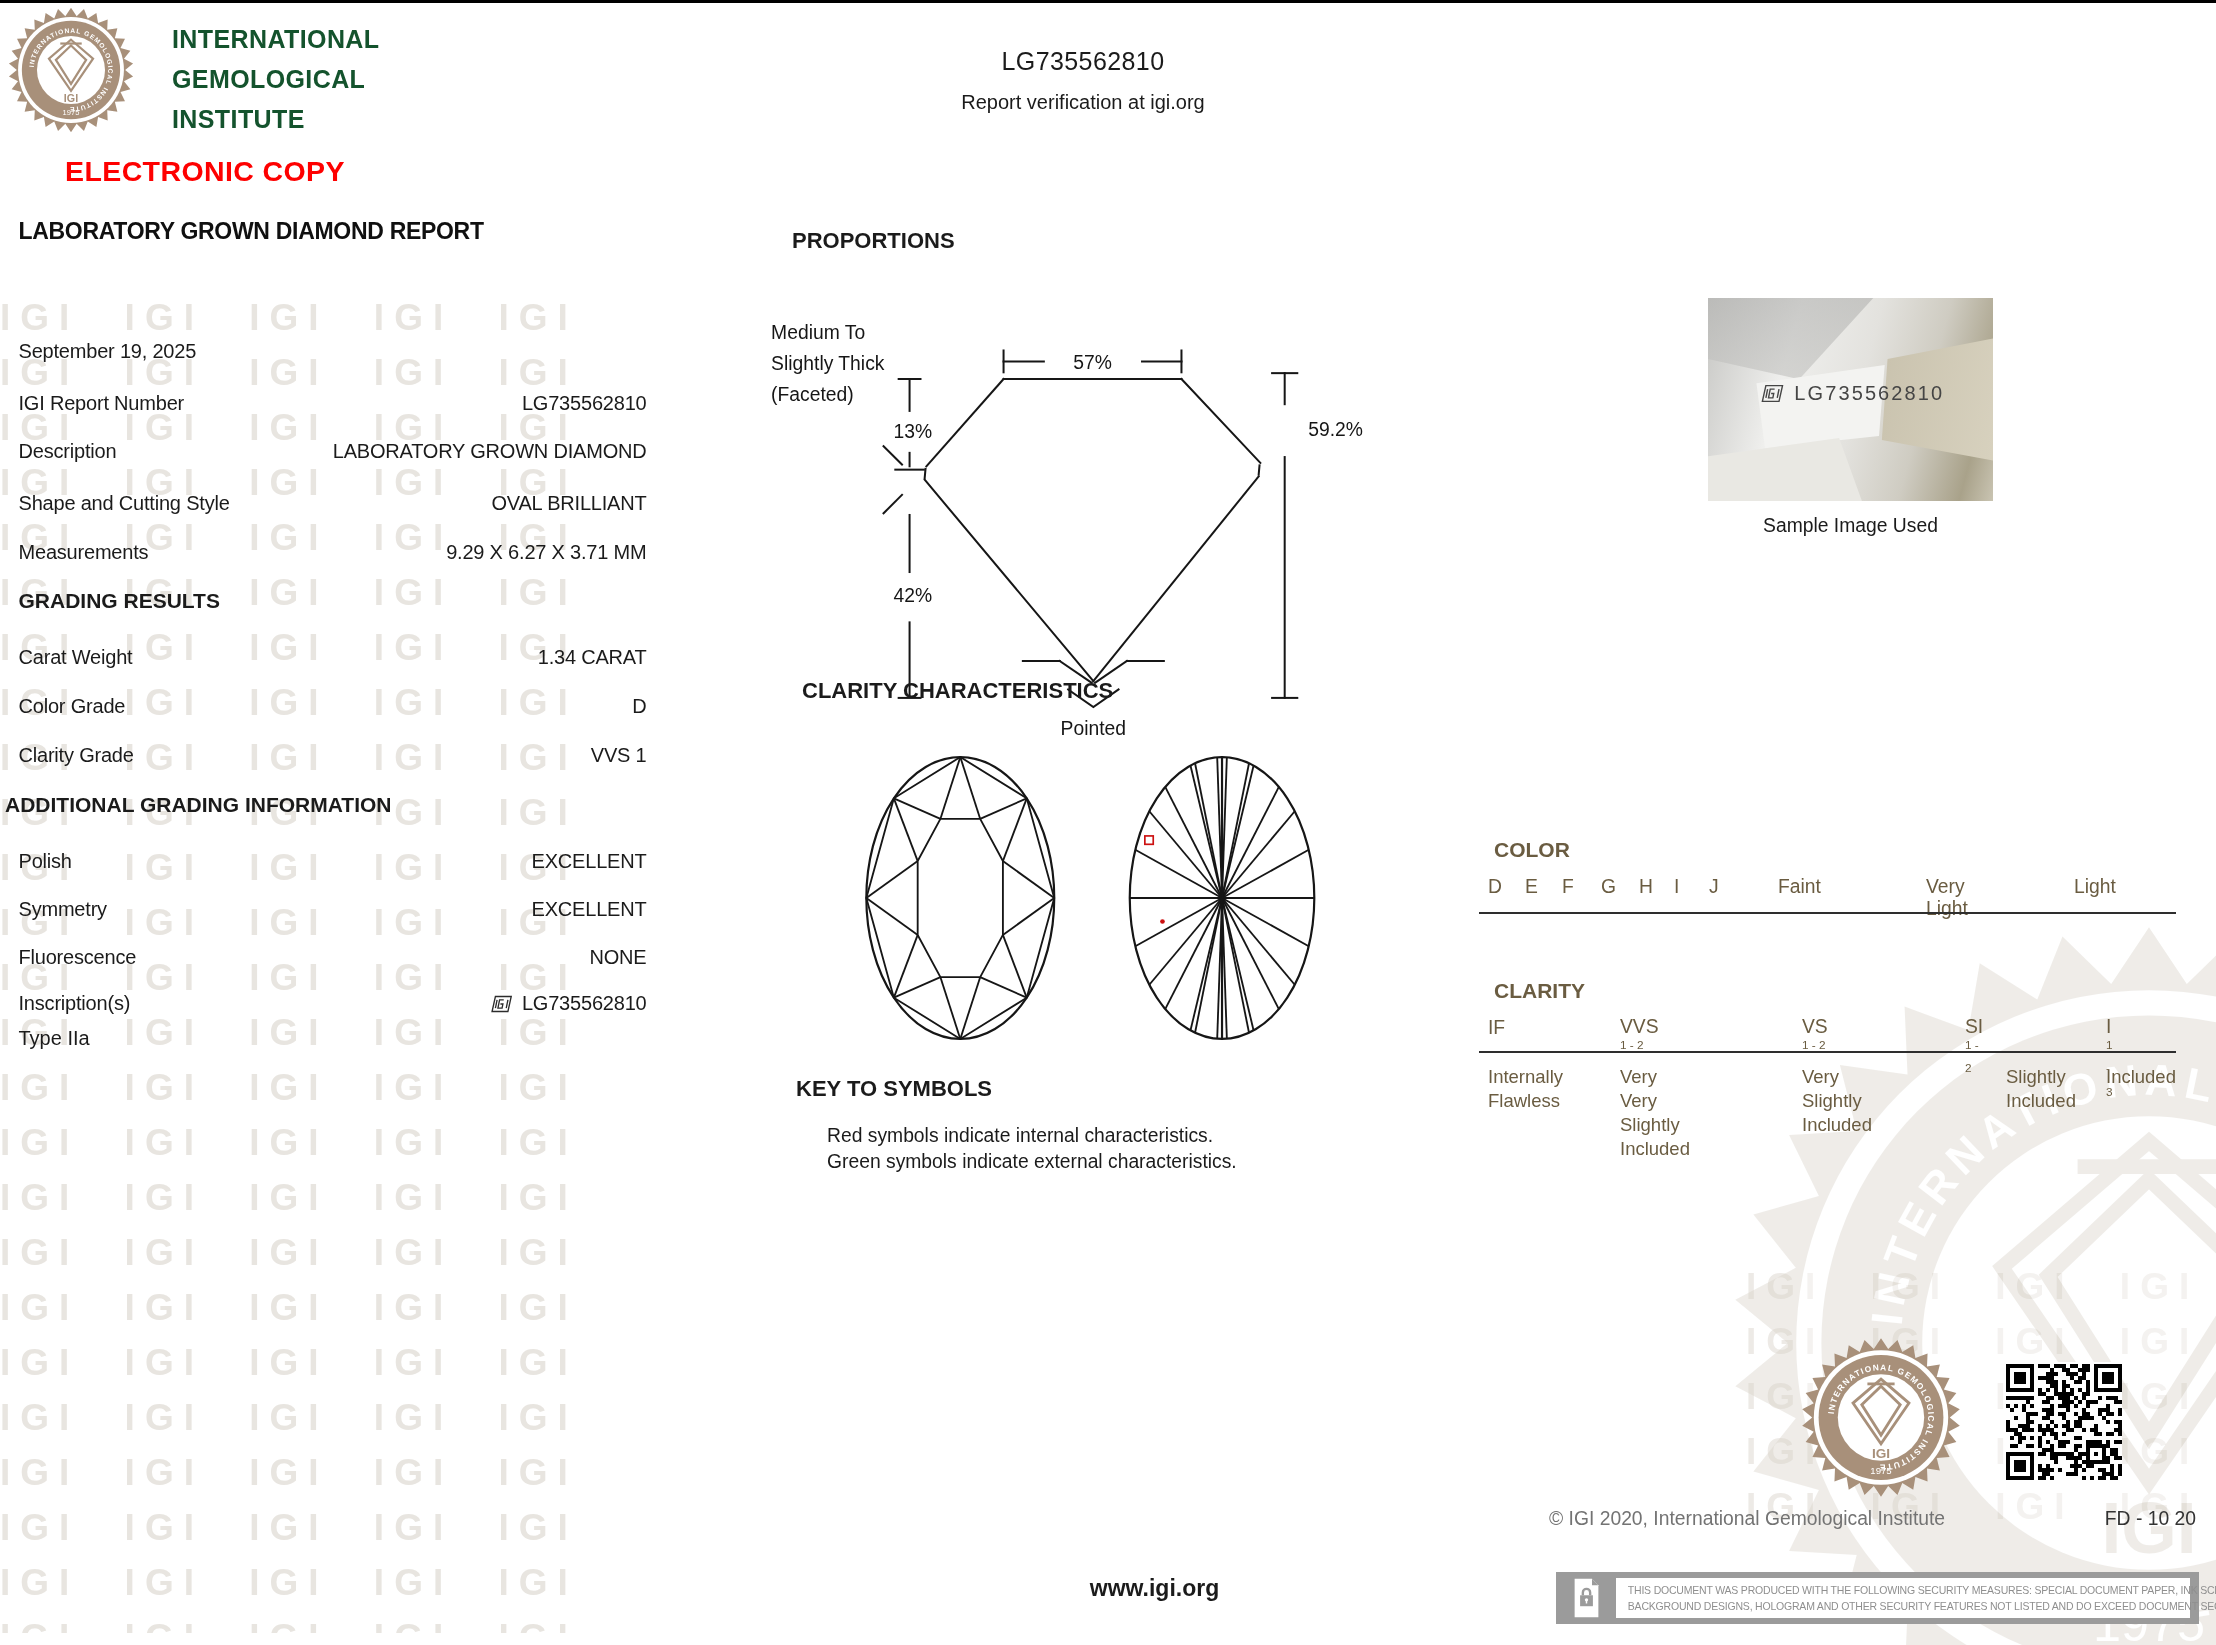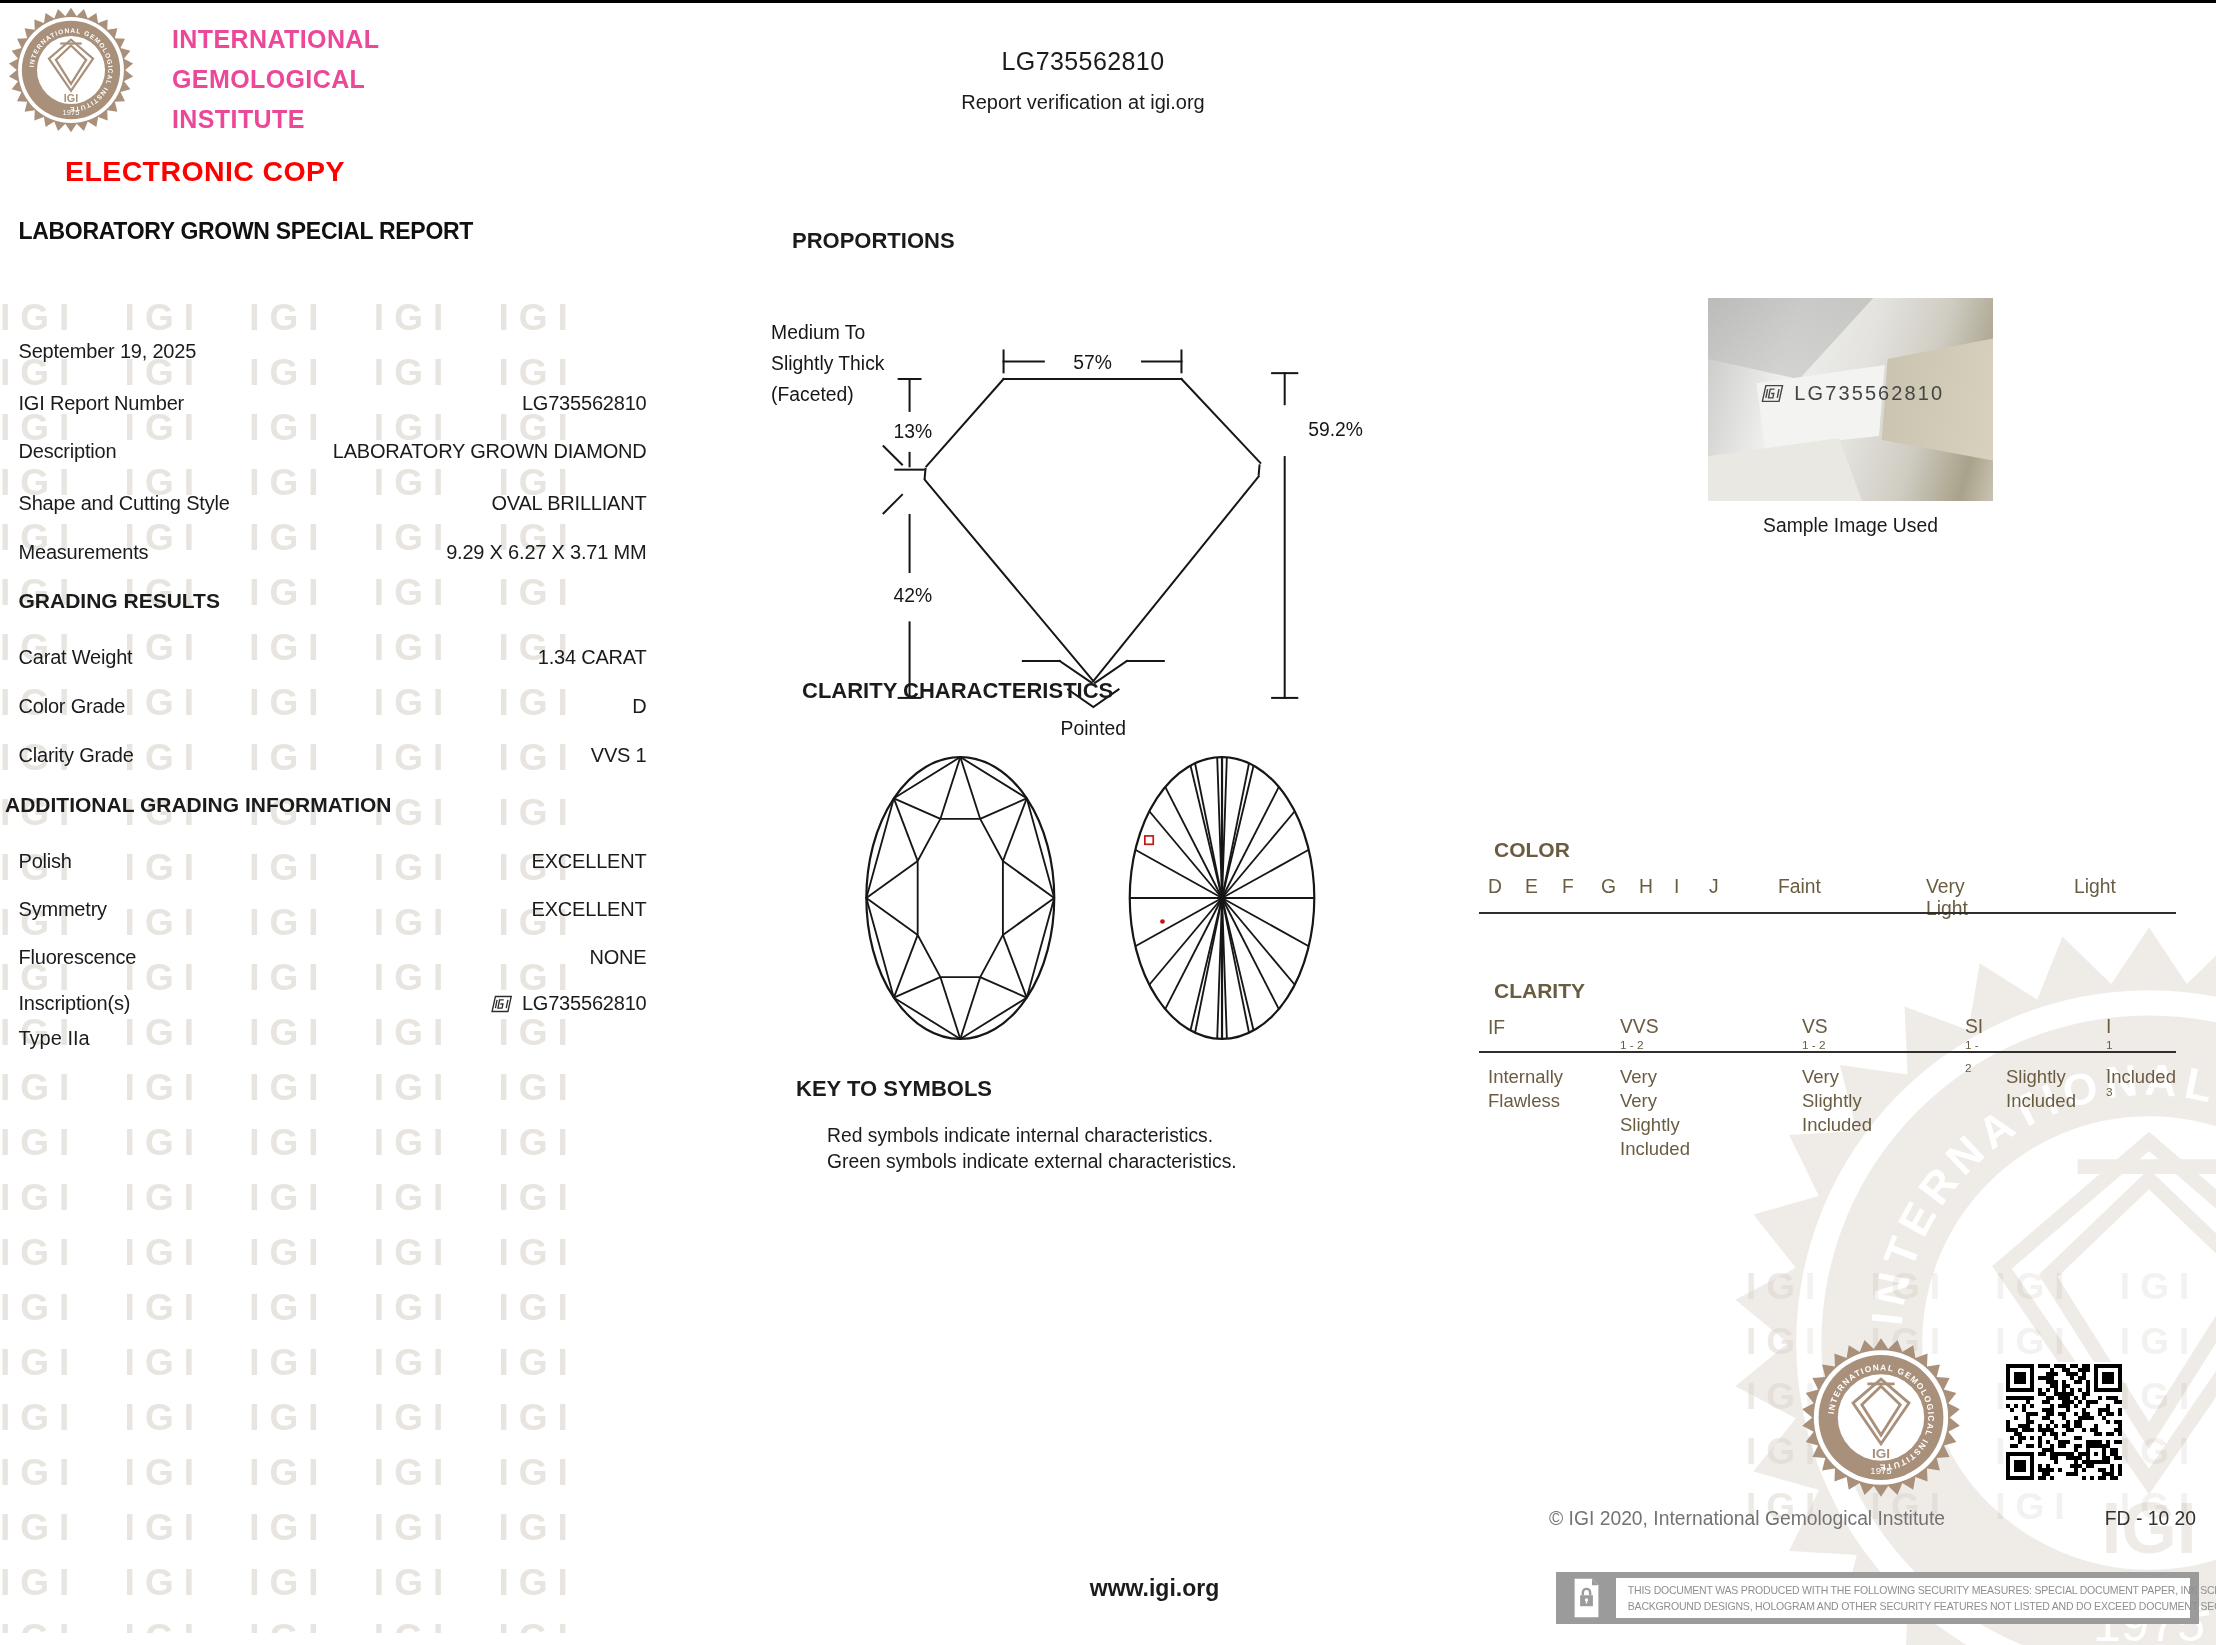--- a/index.html
+++ b/index.html
@@ -47,29 +47,29 @@
 <svg class="r" style="left:1729px;top:923px;color:#d8d2c8;opacity:.4;z-index:0;" width="840" height="840" viewBox="0 0 200 200">
   <use href="#sealG" xlink:href="#sealG"></use>
 </svg>
 
 <div class="r" style="left:0;top:0;width:2216px;height:3.4px;background:#000;z-index:3;"></div>
 
 <svg class="r content" style="left:8.4px;top:6.7px;color:#a8907a;" width="126" height="126" viewBox="0 0 200 200">
   <use href="#sealG" xlink:href="#sealG"></use>
 </svg>
 
-<div class="r content" style="left:172px;top:18.5px;font-size:25px;font-weight:bold;color:#ec4899;line-height:40px;letter-spacing:0.4px;">
+<div class="r content" style="left:172px;top:18.5px;font-size:25px;font-weight:bold;color:#14532d;line-height:40px;letter-spacing:0.4px;">
   <div>INTERNATIONAL</div>
   <div>GEMOLOGICAL</div>
   <div>INSTITUTE</div>
 </div>
 
 <div class="r content h" style="left:65px;top:155px;font-size:28.5px;color:#fe0000;letter-spacing:0.4px;">ELECTRONIC COPY</div>
 
-<div class="r content h" style="left:18.5px;top:218px;font-size:23px;color:#101010;letter-spacing:-0.3px;">LABORATORY GROWN SPECIAL REPORT</div>
+<div class="r content h" style="left:18.5px;top:218px;font-size:23px;color:#101010;letter-spacing:-0.3px;">LABORATORY GROWN DIAMOND REPORT</div>
 
 <div class="r content" style="left:915px;top:47px;width:336px;text-align:center;font-size:25px;letter-spacing:0.4px;">LG735562810</div>
 <div class="r content" style="left:915px;top:91px;width:336px;text-align:center;font-size:20px;">Report verification at igi.org</div>
 
 <div class="r content row" style="left:18.5px;top:340px;">September 19, 2025</div>
 
 <div class="r content row" style="left:18.5px;top:392px;width:628px;">
   <span>IGI Report Number</span>
   <span class="val">LG735562810</span>
 </div>

